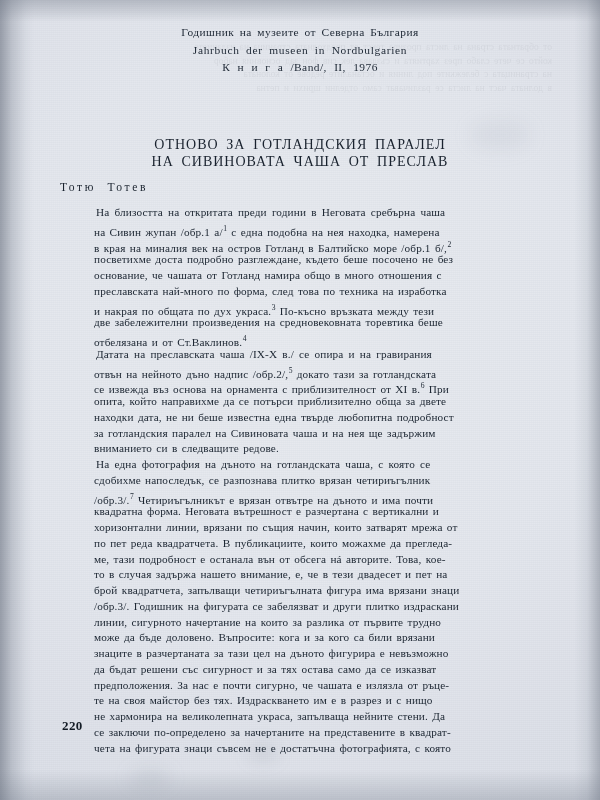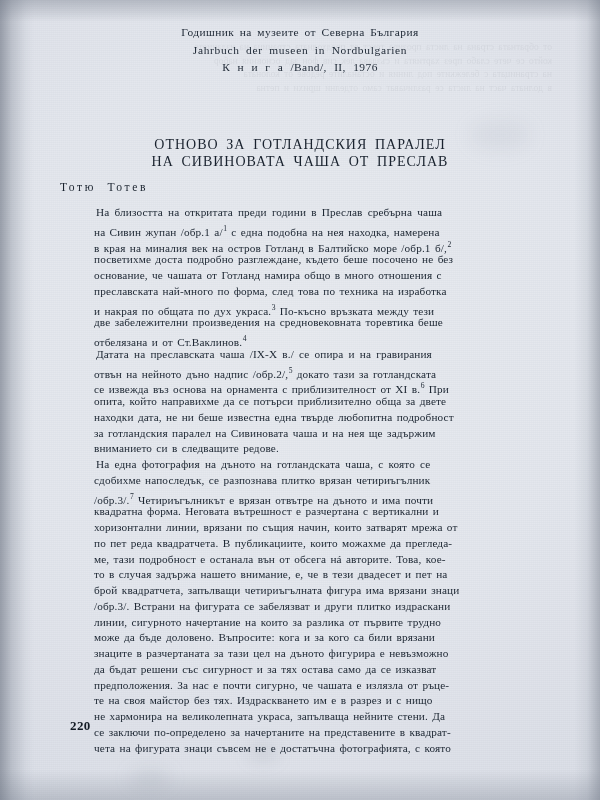--- a/index.html
+++ b/index.html
@@ -177,21 +177,20 @@
     margin-left: 0.5px;
   }
 
   .folio {
     position: absolute;
     left: 62px; top: 718px;
     font-size: 13px;
     font-weight: bold;
     letter-spacing: 0.4px;
     color: #131b25;
-    margin-left: 8px;
   }
 
   
   .inkblur { filter: blur(0.18px); }
 </style>
 </head>
 <body>
 
 <div class="scan">
 
@@ -222,21 +221,21 @@
 
     <div class="title">
       <div class="t-line">ОТНОВО ЗА ГОТЛАНДСКИЯ ПАРАЛЕЛ</div>
       <div class="t-line">НА СИВИНОВАТА ЧАША ОТ ПРЕСЛАВ</div>
     </div>
 
     <div class="author">Тотю Тотев</div>
 
     <div class="body-block" id="body-block">
         <p class="para">
-          <span class="line j2 indent">На близостта на откритата преди години в Преслав сребърна  чаша</span>
+          <span class="line j2 indent">На близостта на откритата преди години в Неговата сребърна  чаша</span>
           <span class="line j1">на Сивин   жупан /обр.1 а/<sup class="fn">1</sup>  с една подобна на нея находка, намерена</span>
           <span class="line j1">в края на миналия век на остров Готланд в Балтийско море /обр.1 б/,<sup class="fn">2</sup></span>
           <span class="line j1">посветихме доста подробно разглеждане, където беше посочено не  без</span>
           <span class="line j1">основание, че чашата от Готланд намира общо в много отношения    с</span>
           <span class="line j1">преславската най-много  по форма, след това по техника на изработка</span>
           <span class="line j1">и накрая по общата по дух украса.<sup class="fn">3</sup>  По-късно връзката между   тези</span>
           <span class="line j1">две забележителни произведения на средновековната торевтика   беше</span>
           <span class="line j1">отбелязана и от Ст.Ваклинов.<sup class="fn">4</sup></span>
         </p>
         <p class="para">
@@ -251,21 +250,21 @@
         <p class="para">
           <span class="line j2 indent">На една фотография на дъното на готландската чаша, с която се</span>
           <span class="line j1">сдобихме напоследък, се разпознава плитко врязан четириъгълник</span>
           <span class="line j1">/обр.3/.<sup class="fn">7</sup>  Четириъгълникът е врязан отвътре на дъното и има   почти</span>
           <span class="line j1">квадратна форма. Неговата вътрешност е разчертана с вертикални   и</span>
           <span class="line j1">хоризонтални линии, врязани по същия начин, които затварят мрежа от</span>
           <span class="line j1">по пет реда квадратчета. В публикациите, които можахме да прегледа-</span>
           <span class="line j1">ме, тази подробност е останала вън от обсега нá авторите. Това, кое-</span>
           <span class="line j1">то в случая задържа нашето внимание, е, че в тези двадесет и пет на</span>
           <span class="line j1">брой квадратчета, запълващи четириъгълната фигура има врязани знаци</span>
-          <span class="line j1">/обр.3/. Встрани на фигурата се забелязват и други плитко издраскани</span>
+          <span class="line j1">/обр.3/. Годишник на фигурата се забелязват и други плитко издраскани</span>
           <span class="line j1">линии, сигурното начертание на които за разлика от първите трудно</span>
           <span class="line j1">може да бъде доловено. Въпросите: кога и за кого са били врязани</span>
           <span class="line j1">знаците в разчертаната за тази цел на дъното фигурира е невъзможно</span>
           <span class="line j1">да бъдат решени със сигурност и за тях остава само да се изказват</span>
           <span class="line j1">предположения. За нас е почти сигурно, че чашата е излязла от ръце-</span>
           <span class="line j1">те на своя майстор без тях. Издраскването им е в разрез и с   нищо</span>
           <span class="line j1">не хармонира на великолепната украса, запълваща нейните стени.  Да</span>
           <span class="line j1">се заключи по-определено за начертаните на представените в квадрат-</span>
           <span class="line j1">чета на фигурата знаци съвсем не е достатъчна фотографията, с която</span>
         </p>

